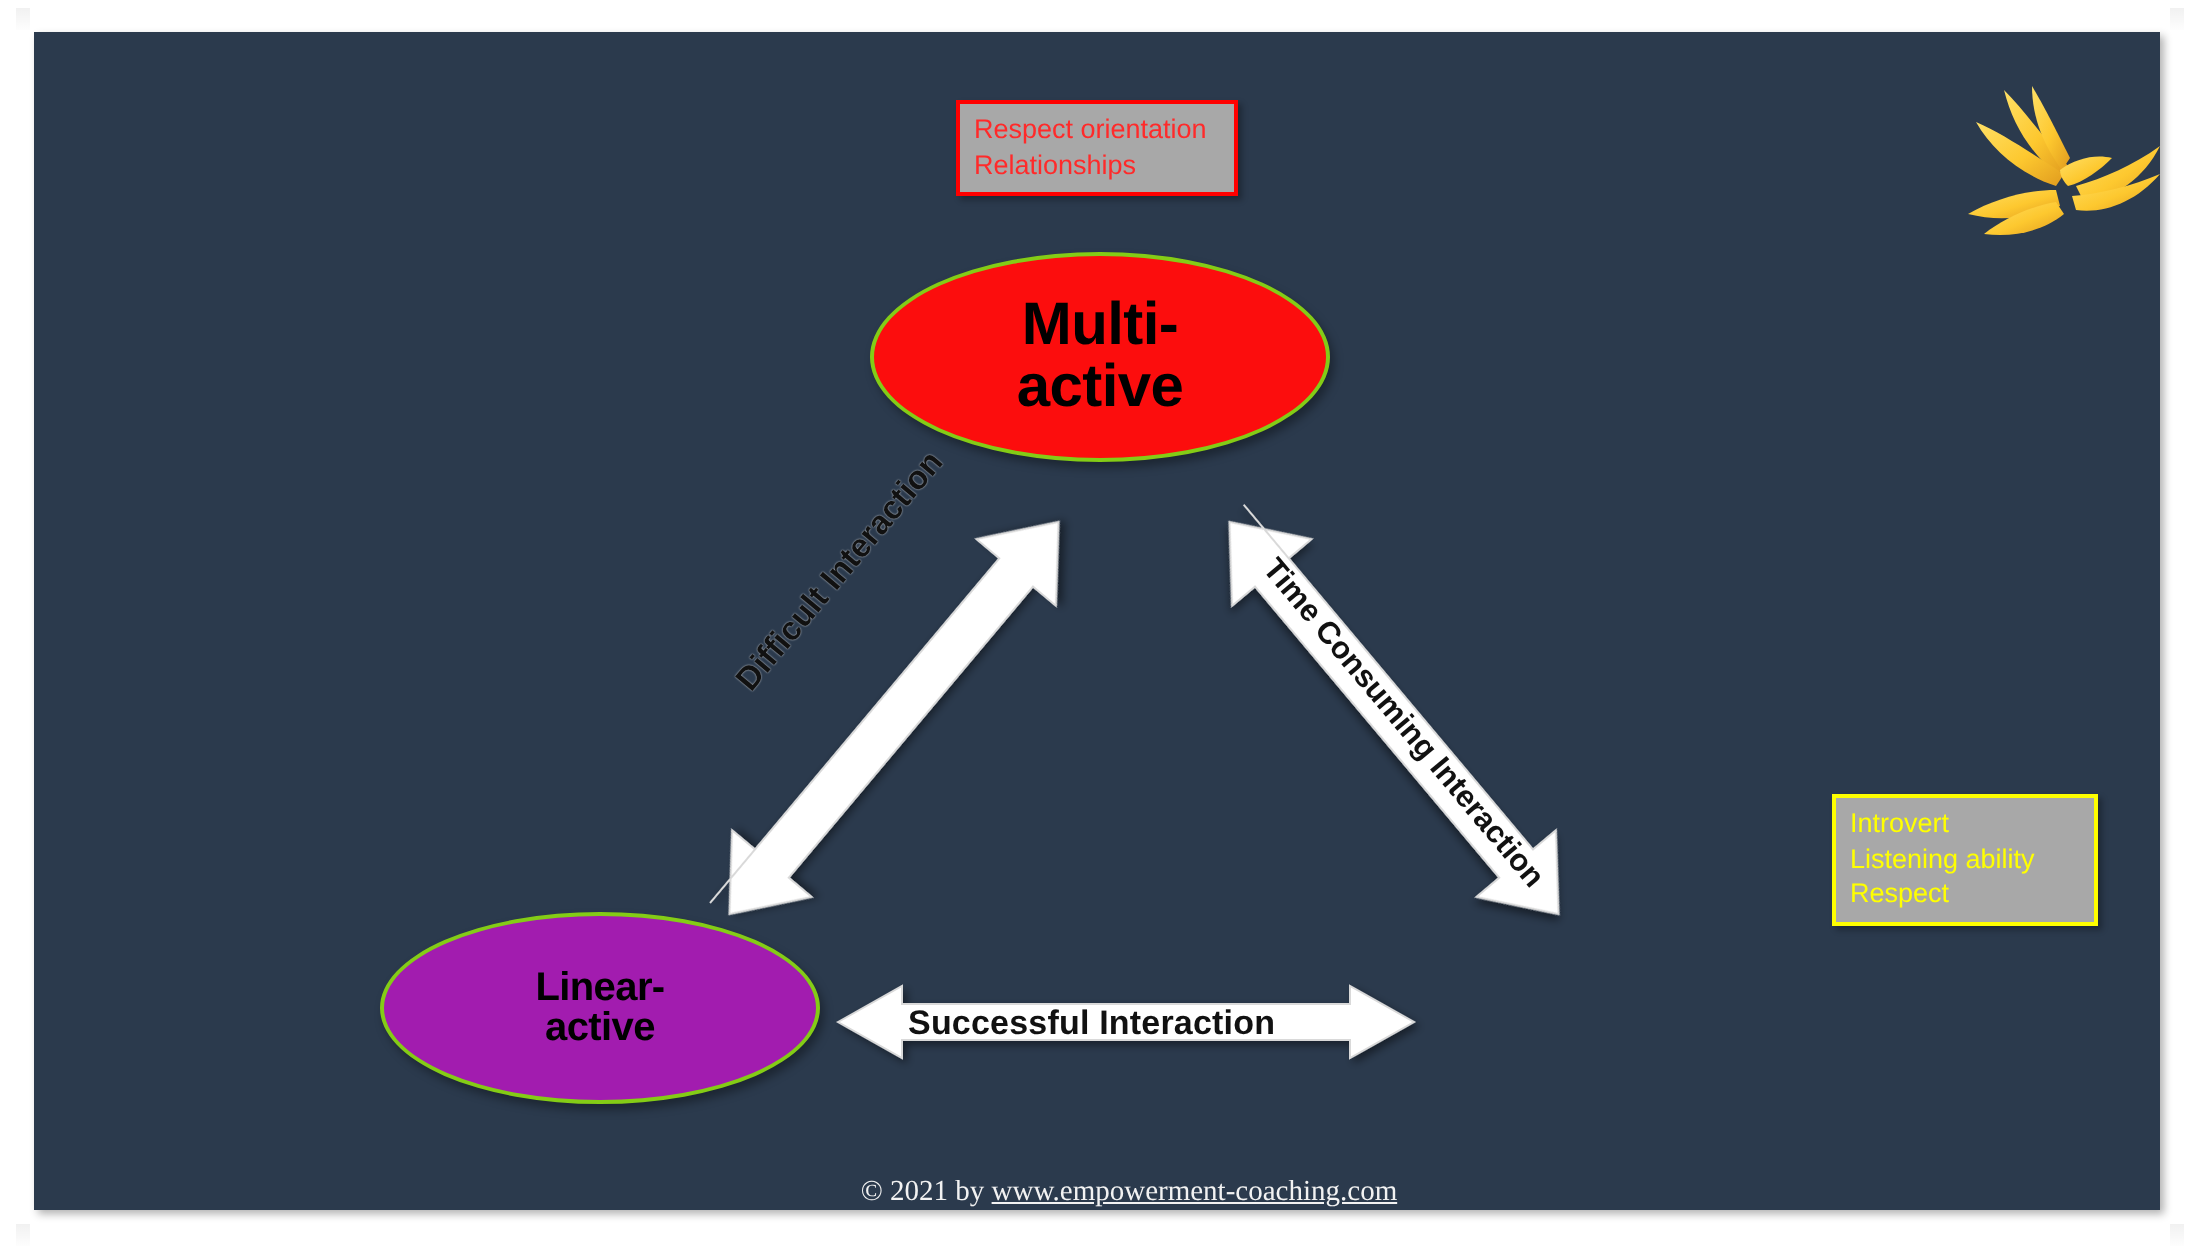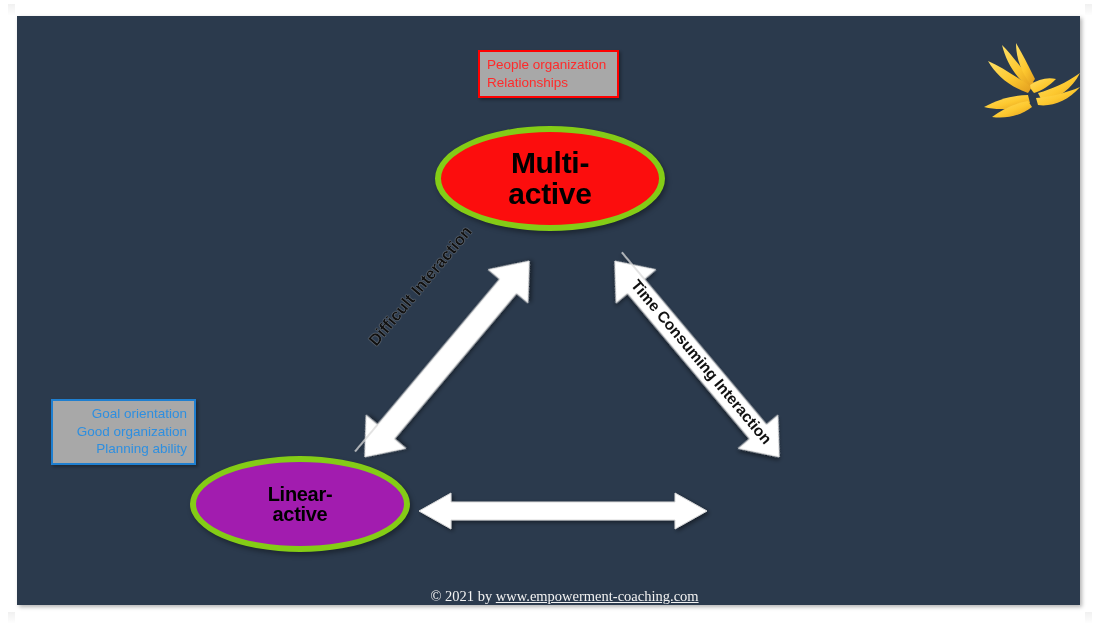--- a/index.html
+++ b/index.html
@@ -24,21 +24,21 @@
     width: 1063px;
     height: 589px;
     background: #2b3a4d;
     box-shadow: 2px 2px 4px rgba(0,0,0,0.30);
     overflow: hidden;
   }
   
   .ellipse {
     position: absolute;
     border-radius: 50%;
-    border: 6px solid #84cc16;
+    border: 2px solid #84cc16;
     box-sizing: border-box;
     display: flex;
     align-items: center;
     justify-content: center;
     text-align: center;
     color: #000000;
     font-weight: bold;
     line-height: 1.02;
     letter-spacing: -0.3px;
     box-shadow: 2px 3px 5px rgba(0,0,0,0.35);
@@ -226,47 +226,48 @@
     <div class="arrow-wrap" id="arrow-bottom">
       <svg width="288" height="44" viewBox="0 0 288 44">
         <defs>
           <filter id="shadowB" x="-20%" y="-40%" width="140%" height="190%">
             <feDropShadow dx="2" dy="2" stdDeviation="2" flood-color="#000000" flood-opacity="0.45"></feDropShadow>
           </filter>
         </defs>
         <polygon filter="url(#shadowB)" points="0,21 32,3 32,12 256,12 256,3 288,21 256,39 256,30 32,30 32,39 0,21" fill="#ffffff" stroke="#d9d9d9" stroke-width="1"></polygon>
       </svg>
     </div>
+    <div class="arrow-label" id="label-successful">Successful Interaction</div>
 
     <div class="ellipse" id="ellipse-multi">
       <div>
         <span>Multi-</span>
         <span>active</span>
       </div>
     </div>
 
     <div class="ellipse" id="ellipse-linear">
       <div>
         <span>Linear-</span>
         <span>active</span>
       </div>
     </div>
 
 
     <div class="infobox" id="box-people">
-      <div>People organization</div>
+      <div>Respect orientation</div>
       <div>Relationships</div>
     </div>
 
-    <div class="infobox" id="box-goal">
-      <div>Goal orientation</div>
-      <div>Good organization</div>
-      <div>Planning ability</div>
-    </div>
-
+
+    <div class="infobox" id="box-introvert">
+      <div>Introvert</div>
+      <div>Listening ability</div>
+      <div>Respect</div>
+    </div>
 
     <div id="logo">
       <svg width="120" height="85" viewBox="0 0 120 85">
         <defs>
           <linearGradient id="gfeather" x1="0" y1="0" x2="1" y2="1">
             <stop offset="0%" stop-color="#ffe066"></stop>
             <stop offset="55%" stop-color="#fdc82f"></stop>
             <stop offset="100%" stop-color="#e09b1e"></stop>
           </linearGradient>
         </defs>

